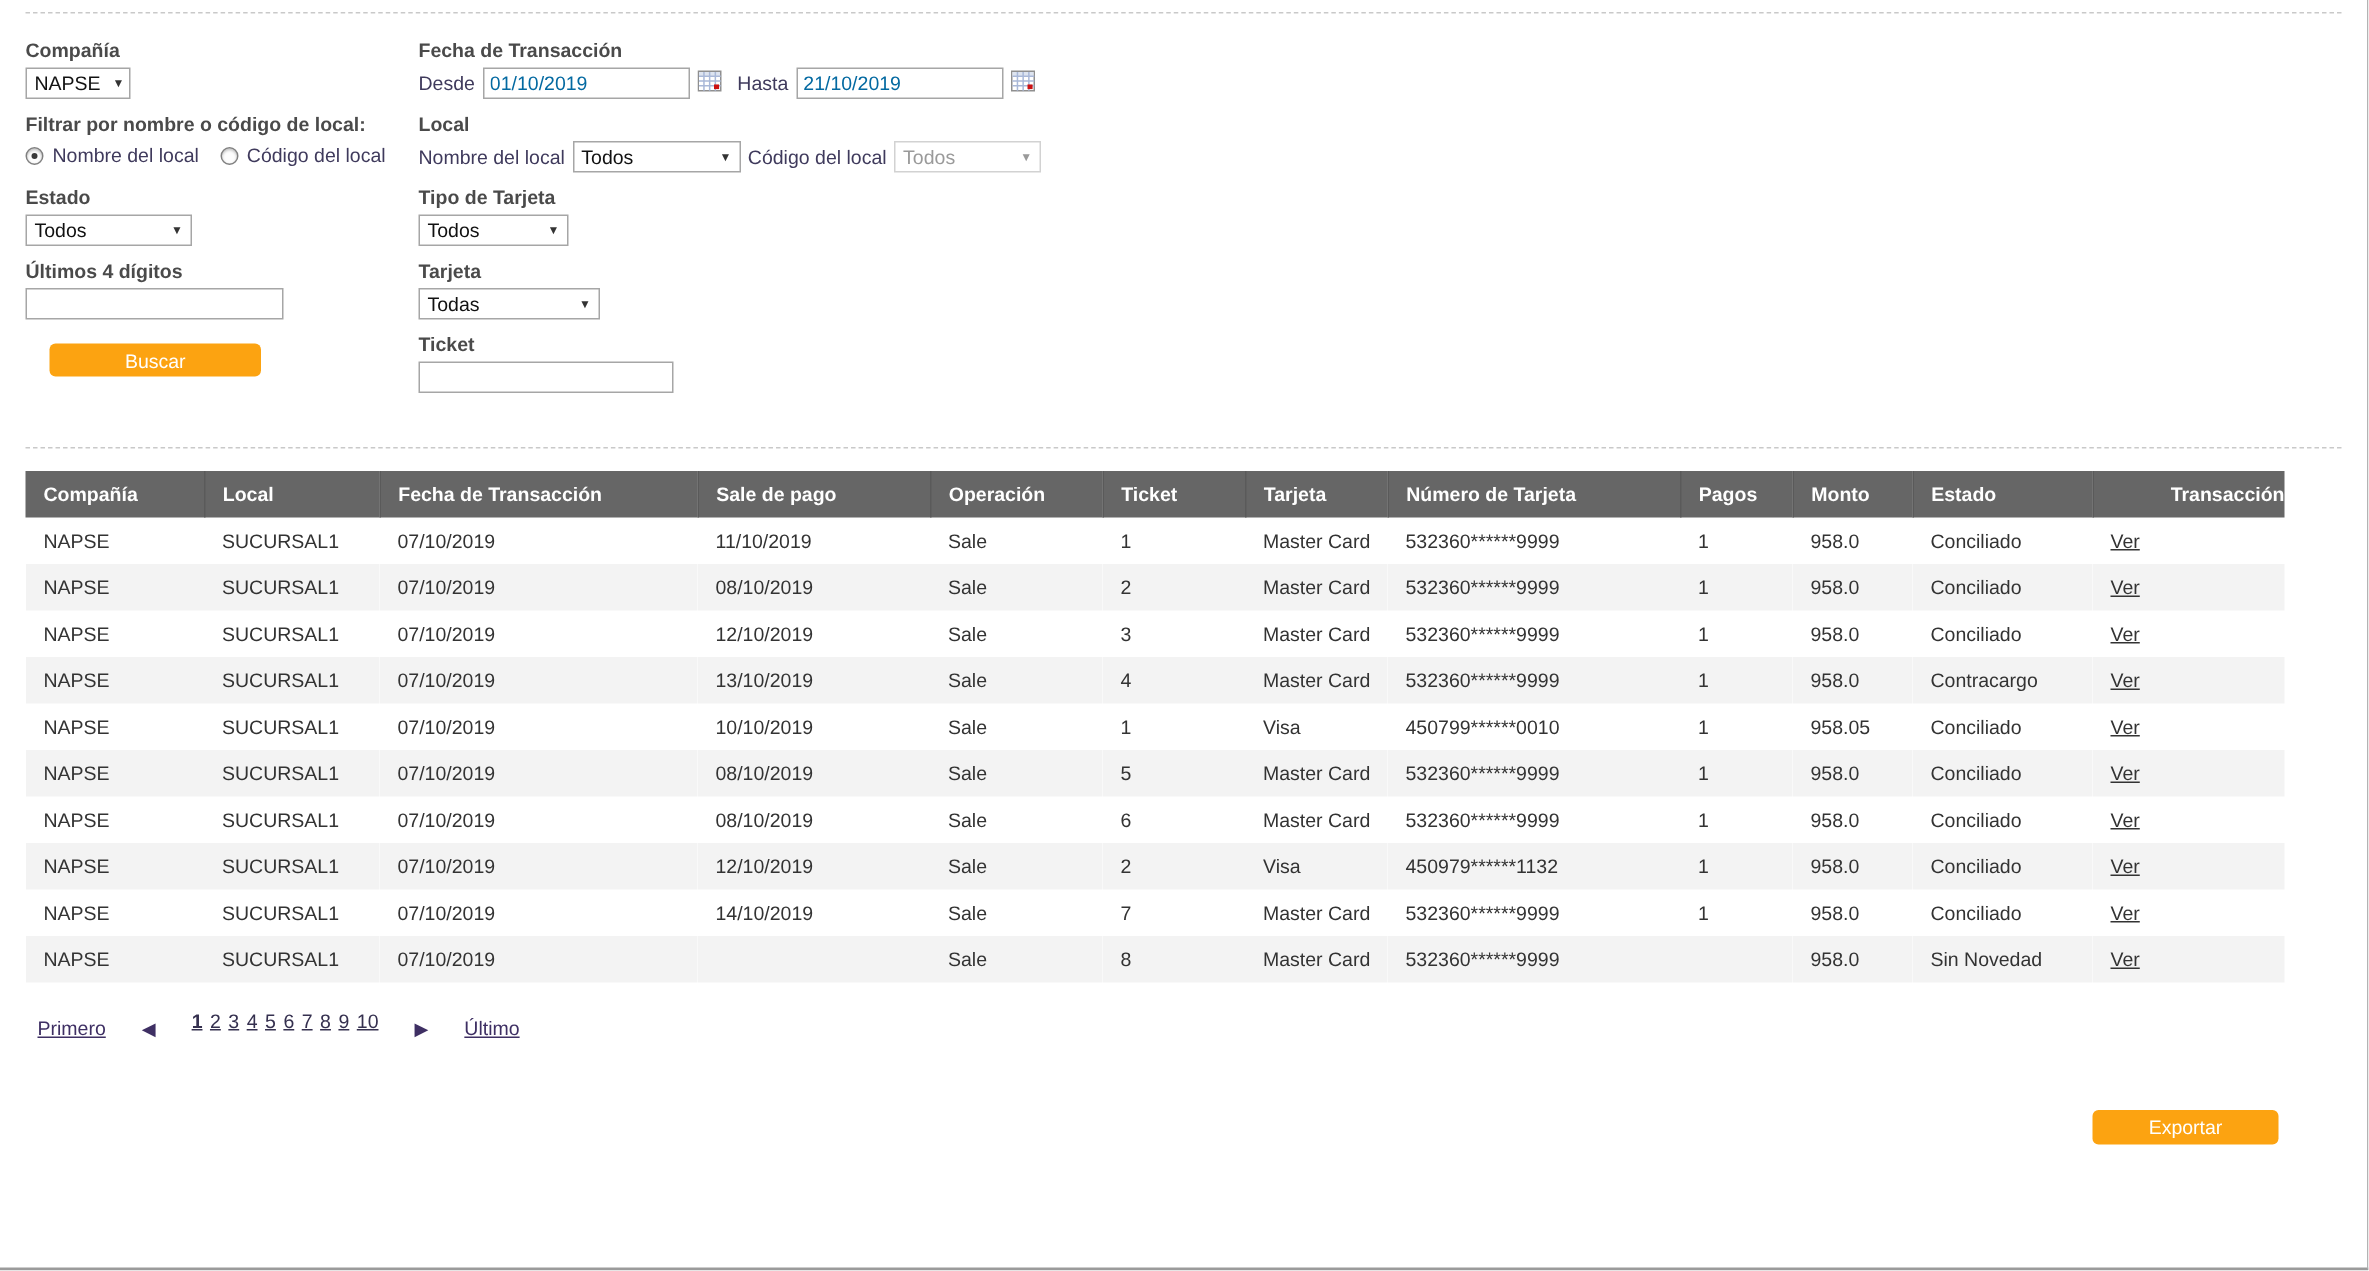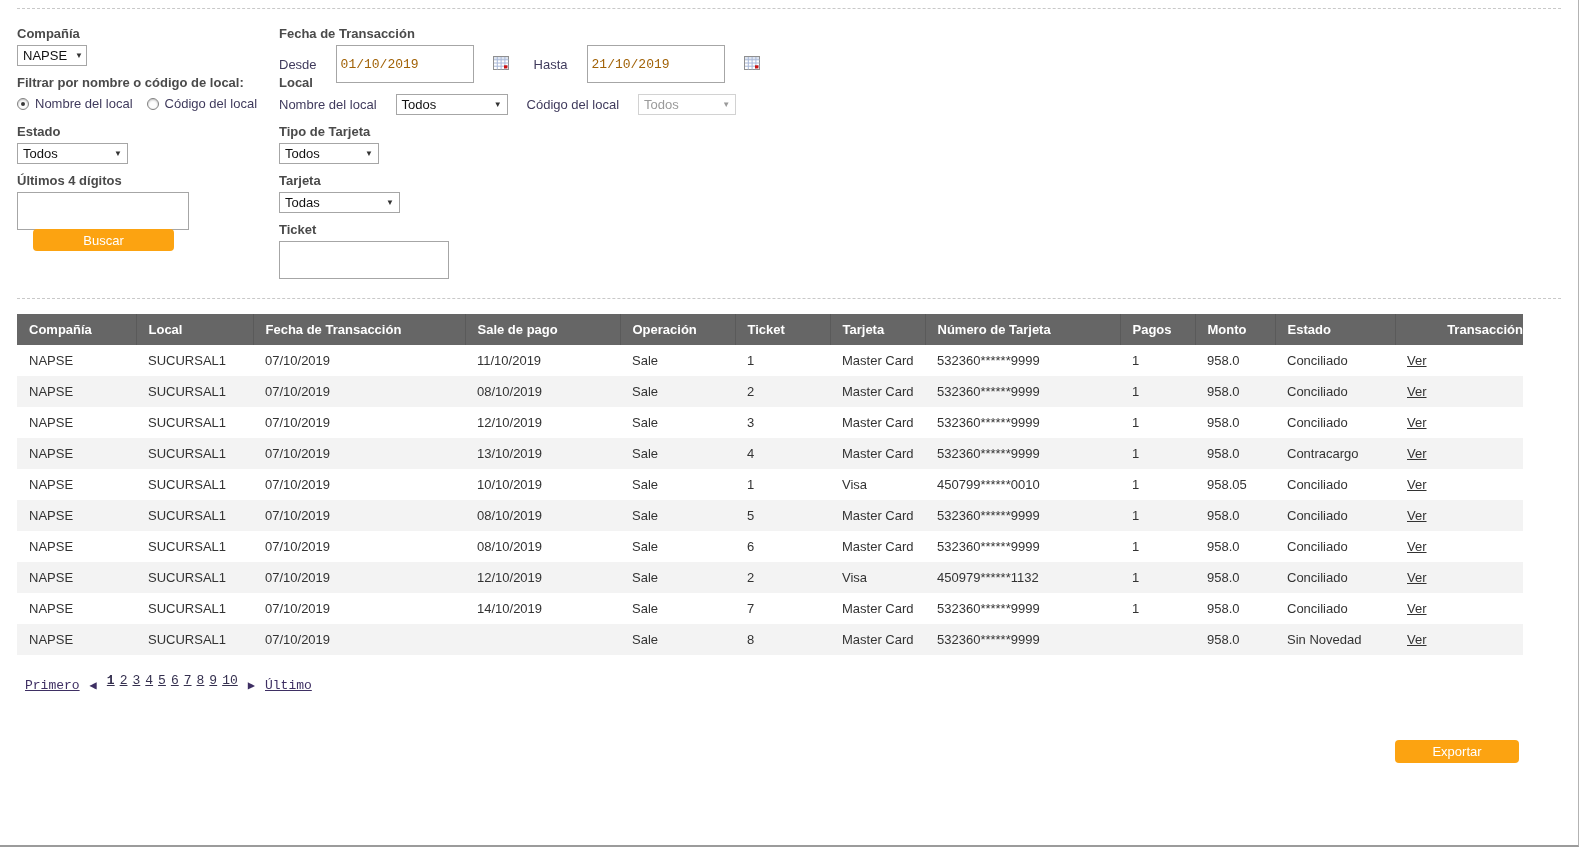--- a/index.html
+++ b/index.html
@@ -13,32 +13,32 @@
   .dashed { border-top:1px dashed #c9c9c9; height:0; }
   .top-dashed { margin-top:8px; }
   .mid-dashed { margin-top:27px; }
 
   
   .filters { display:grid; grid-template-columns:262px 1fr; margin-top:17px; }
   .fcol { display:flex; flex-direction:column; }
   .field { height:49px; }
   .flabel { font-weight:bold; color:#4a4a4a; display:block; margin-bottom:4px; }
   .inline-label { color:#3f3a5c; }
-  .ctl-row { display:flex; align-items:center; gap:19px; }
+  .ctl-row { display:flex; align-items:center; gap:5px; }
 
   .sel {
     height:21px; border:1px solid #a6a6a6; background:#fff; cursor:default;
     display:inline-flex; align-items:center; justify-content:space-between;
     padding:0 5px; color:#111;
   }
   .sel .arrow { font-size:8px; color:#333; margin-left:8px; }
   .sel.disabled { border-color:#d2d2d2; color:#9a9a9a; }
   .sel.disabled .arrow { color:#9a9a9a; }
 
-  .txt { height:38px; border:1px solid #a6a6a6; padding:0 4px; font-size:13px; font-family:Liberation Mono, monospace; color:#a16207; }
+  .txt { height:21px; border:1px solid #a6a6a6; padding:0 4px; font-size:13px; font-family:Liberation Sans, sans-serif; color:#0369a1; }
 
   .radio-group { display:flex; align-items:center; gap:6px; margin-top:6px; }
   .radio { width:12px; height:12px; border:1px solid #808080; border-radius:50%; display:inline-block; background:#fdfdfd;
            position:relative; box-shadow:inset 0 1px 2px rgba(0,0,0,.25); flex:0 0 auto; }
   .radio.checked::after { content:""; position:absolute; left:3px; top:3px; width:4px; height:4px; border-radius:50%; background:#3a3a3a; }
   .radio-lbl { color:#3f3a5c; margin-right:8px; }
 
   .btn {
     background:#fca311; color:#fff; border:none; border-radius:4px; cursor:pointer;
     font-family:inherit; font-size:13px;
@@ -53,21 +53,21 @@
   table.results th {
     background:#666666; color:#fff; font-weight:bold; text-align:left;
     height:31px; padding:0 0 0 12px; border-right:1px solid #5a5a5a; font-size:13px;
   }
   table.results th:last-child { border-right:none;text-align:right; }
   table.results td { height:31px; padding:0 0 0 12px; color:#333; overflow:hidden; white-space:nowrap; }
   table.results tbody tr:nth-child(even) { background:#f3f3f3; }
   table.results a { color:#333; text-decoration:underline; }
 
   
-  .pagination { display:flex; align-items:center; gap:10px; margin:23px 0 0 8px;font-family:Liberation Mono, monospace; }
+  .pagination { display:flex; align-items:center; gap:24px; margin:23px 0 0 8px; }
   .pagination .plink { color:#3e2f63; text-decoration:underline; cursor:pointer; }
   .pag-arrow { color:#3e2f63; font-size:12px; line-height:1; cursor:pointer; }
   .pages { display:flex; gap:5px; position:relative; top:-5px; }
   .pages a { color:#35304f; text-decoration:underline; cursor:pointer; }
   .pages a.current { font-weight:bold; }
 
   .export-row { display:flex; justify-content:flex-end; padding-right:42px; margin-top:47px; }
 </style>
 </head>
 <body>

